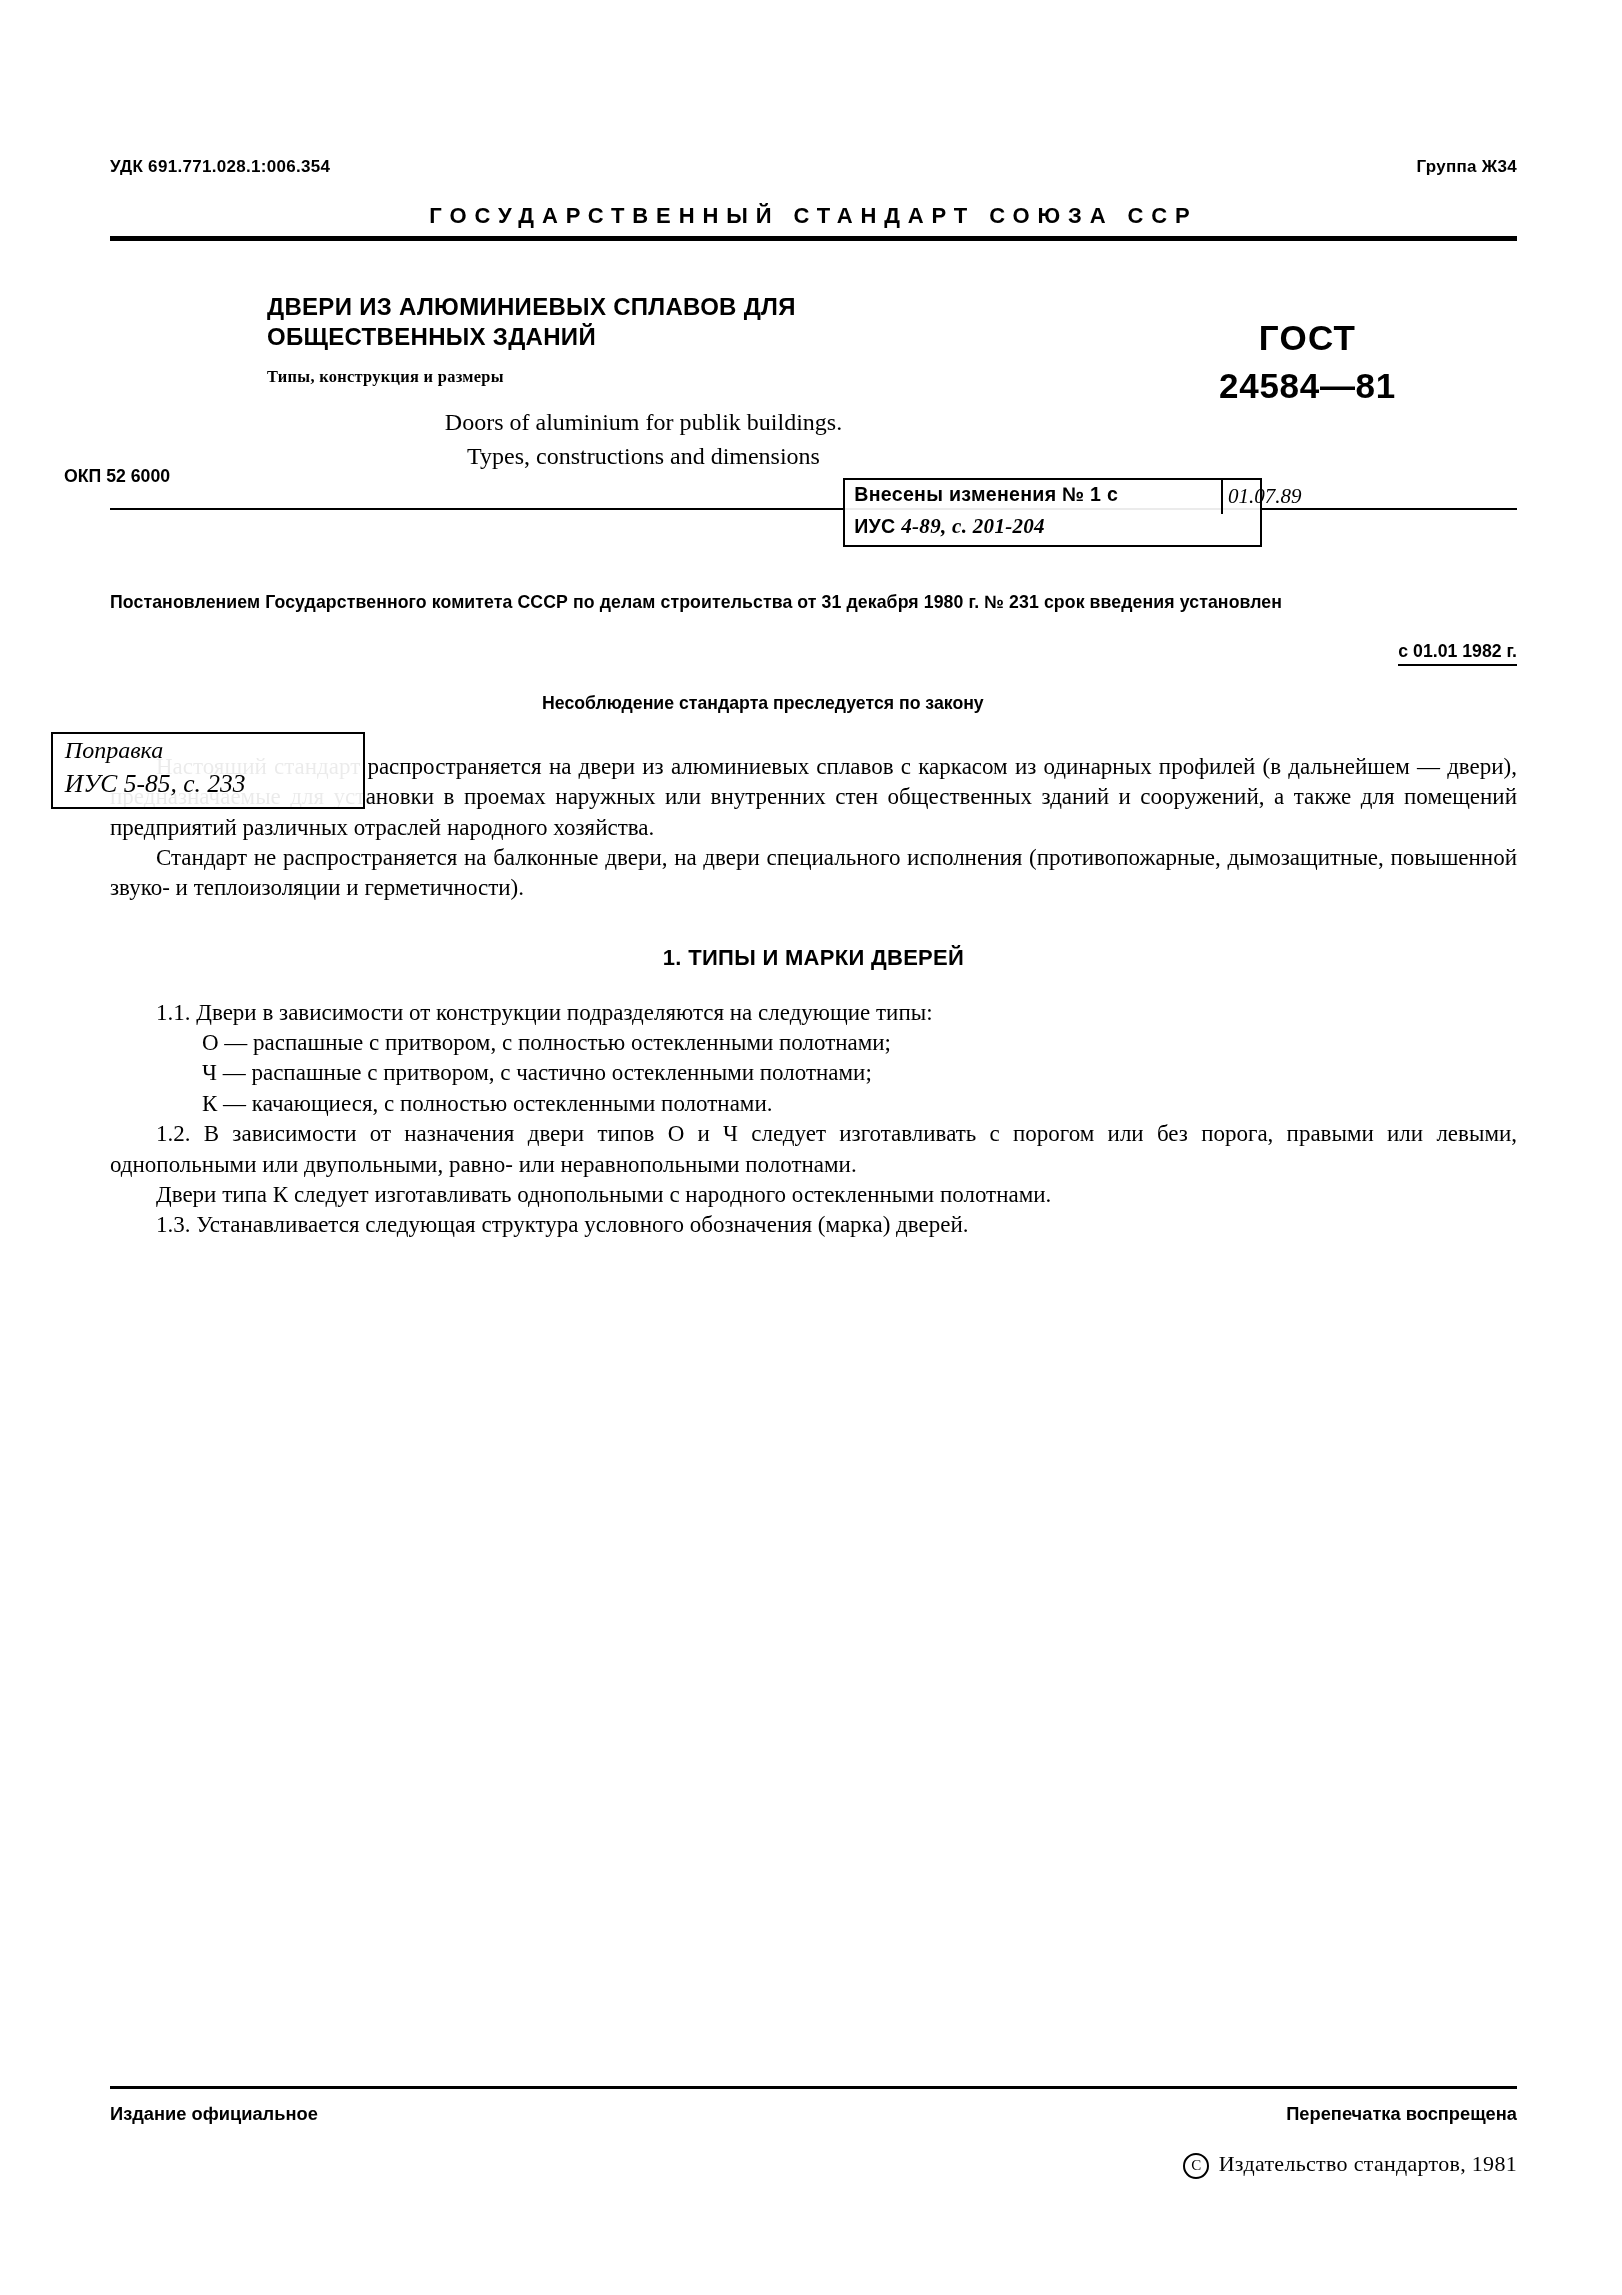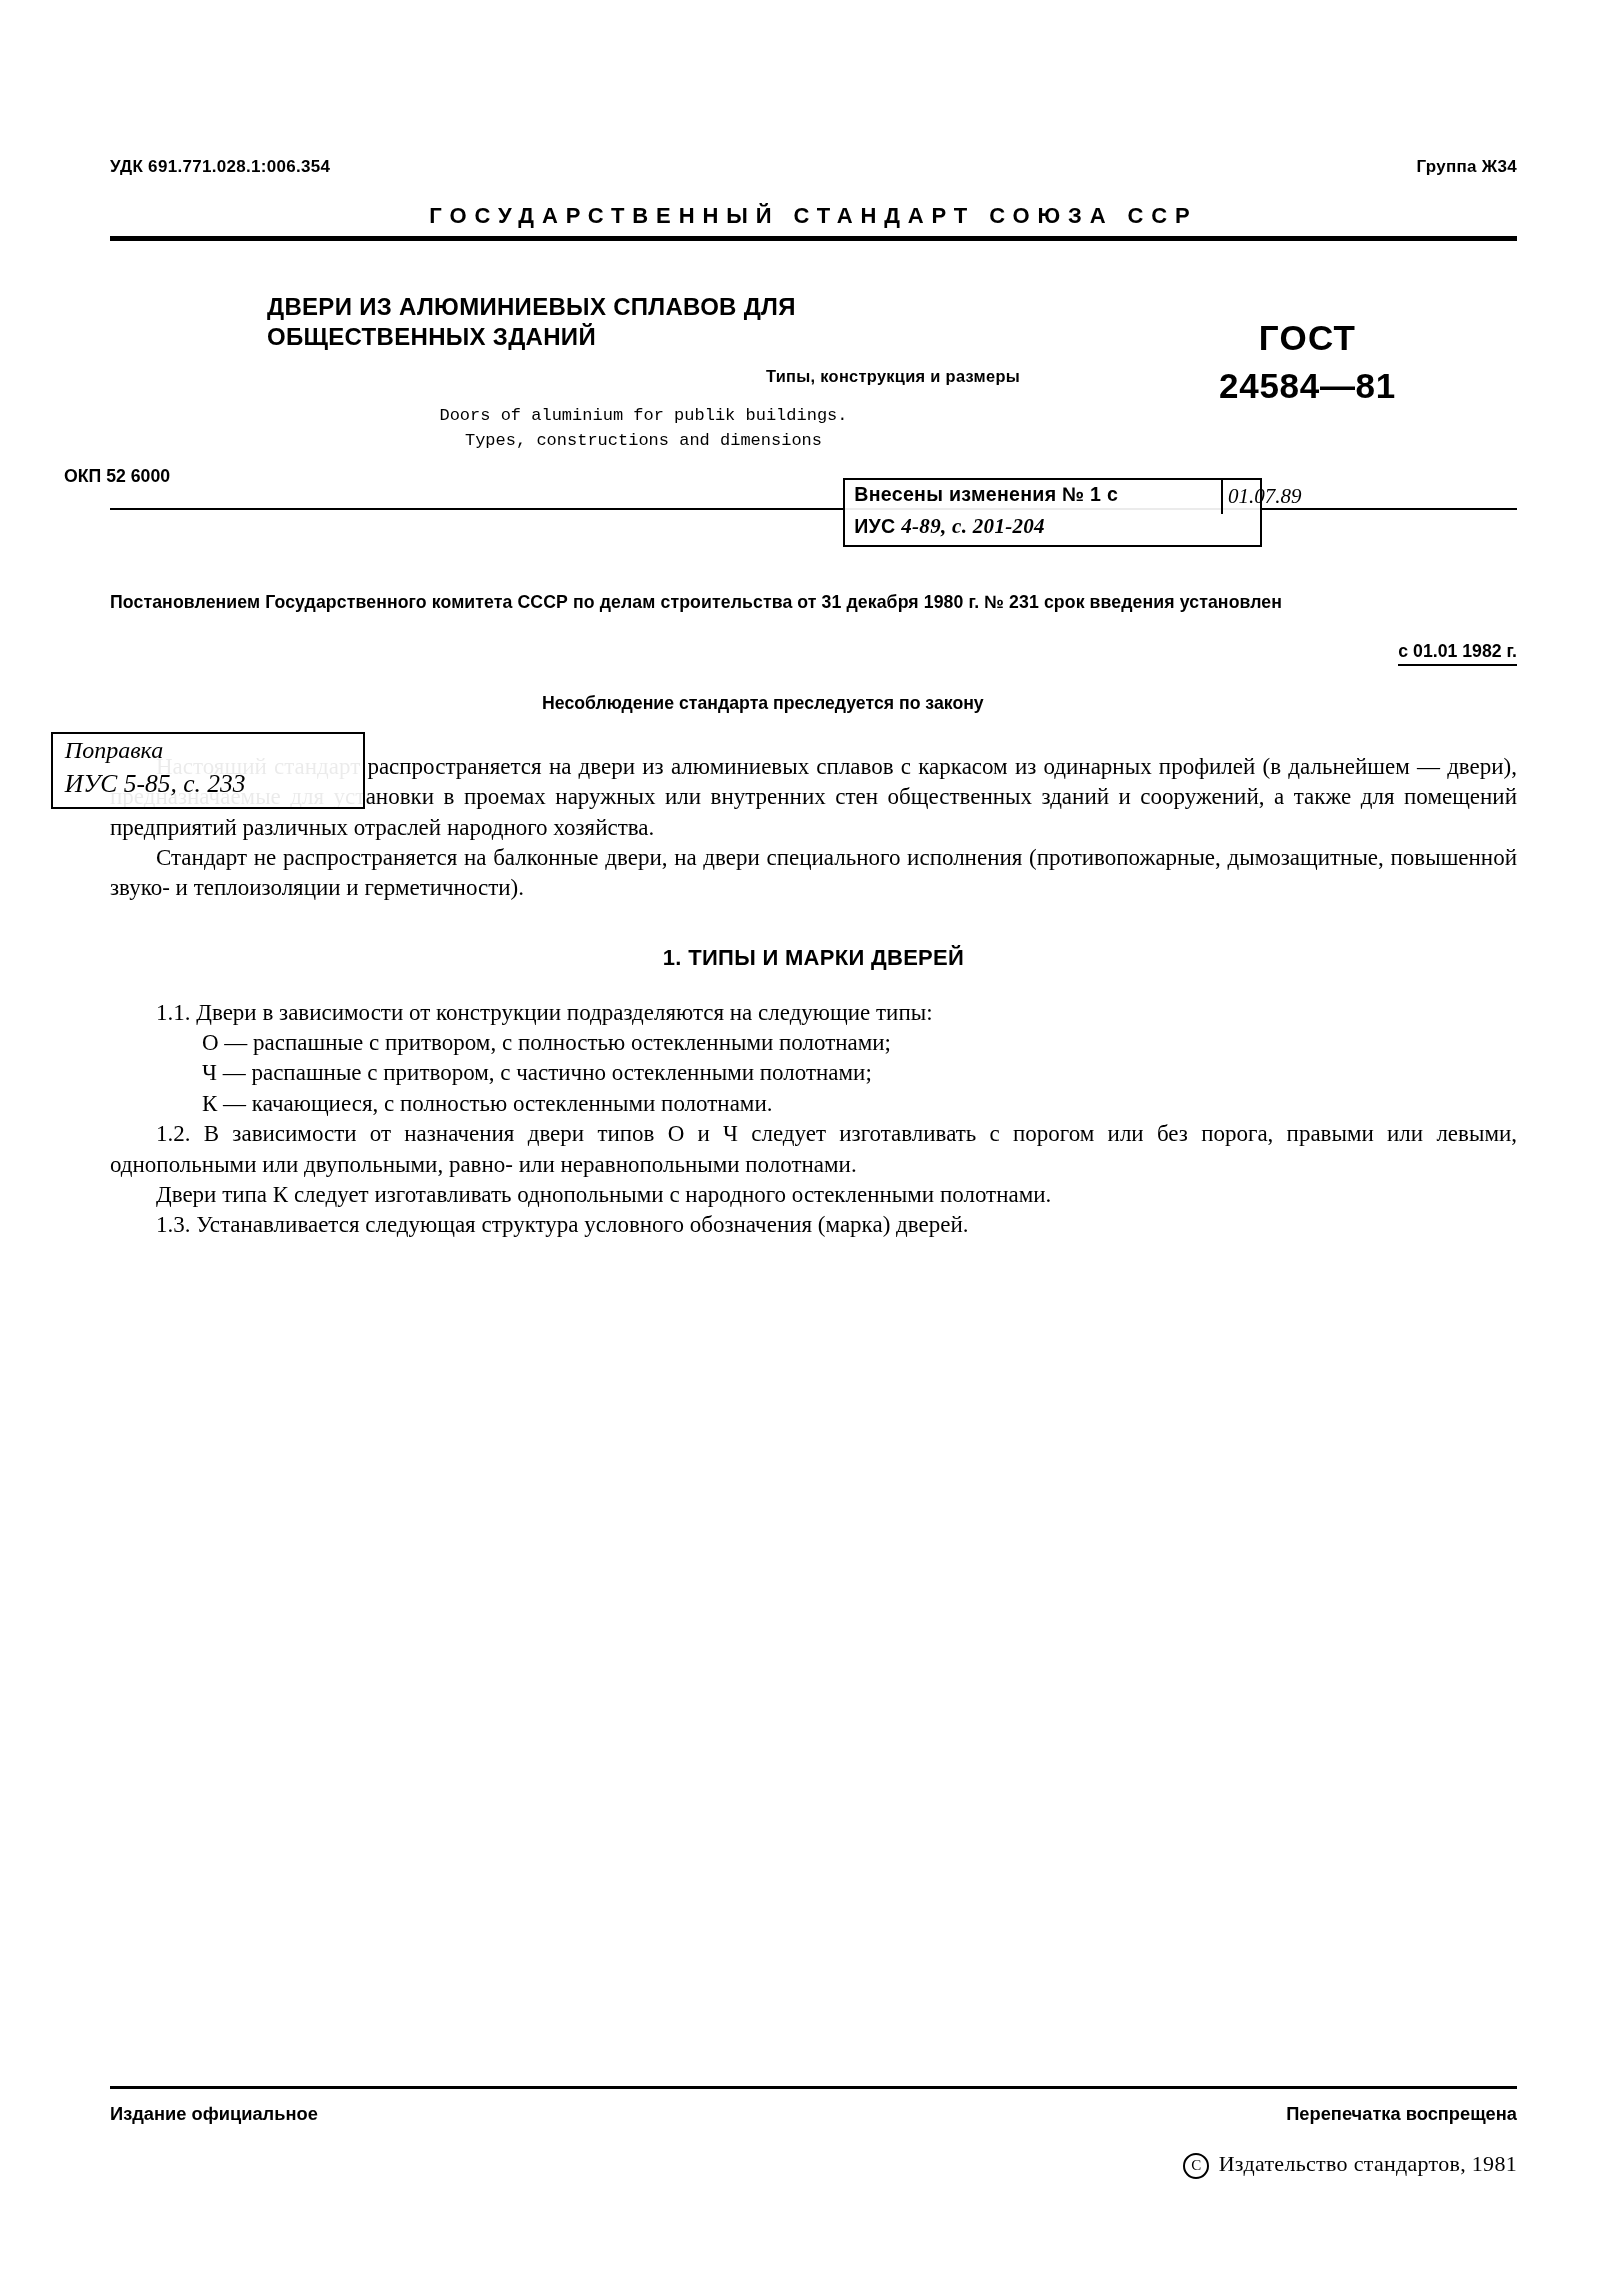--- a/index.html
+++ b/index.html
@@ -71,30 +71,30 @@
   }
   .doc-title {
     font-family: "Liberation Sans", sans-serif;
     font-weight: bold;
     font-size: 24px;
     line-height: 1.25;
     letter-spacing: 0.3px;
   }
   .doc-subtitle {
     margin-top: 14.4px;
-    font-family: Liberation Sans, sans-serif;
+    font-family: Liberation Serif, serif;
     font-weight: bold;
     font-size: 16.4px;
-    text-align: right;
+    text-align: left;
     letter-spacing: 0.3px;
   }
   .doc-title-en {
     margin-top: 19.6px;
-    font-family: Liberation Mono, monospace;
-    font-size: 17px;
+    font-family: Liberation Serif, serif;
+    font-size: 24px;
     line-height: 1.35;
     text-align: center;
   }
   .okp {
     position: absolute;
     left: -46px;
     top: 174px;
     font-family: "Liberation Sans", sans-serif;
     font-weight: bold;
     font-size: 17.7px;

